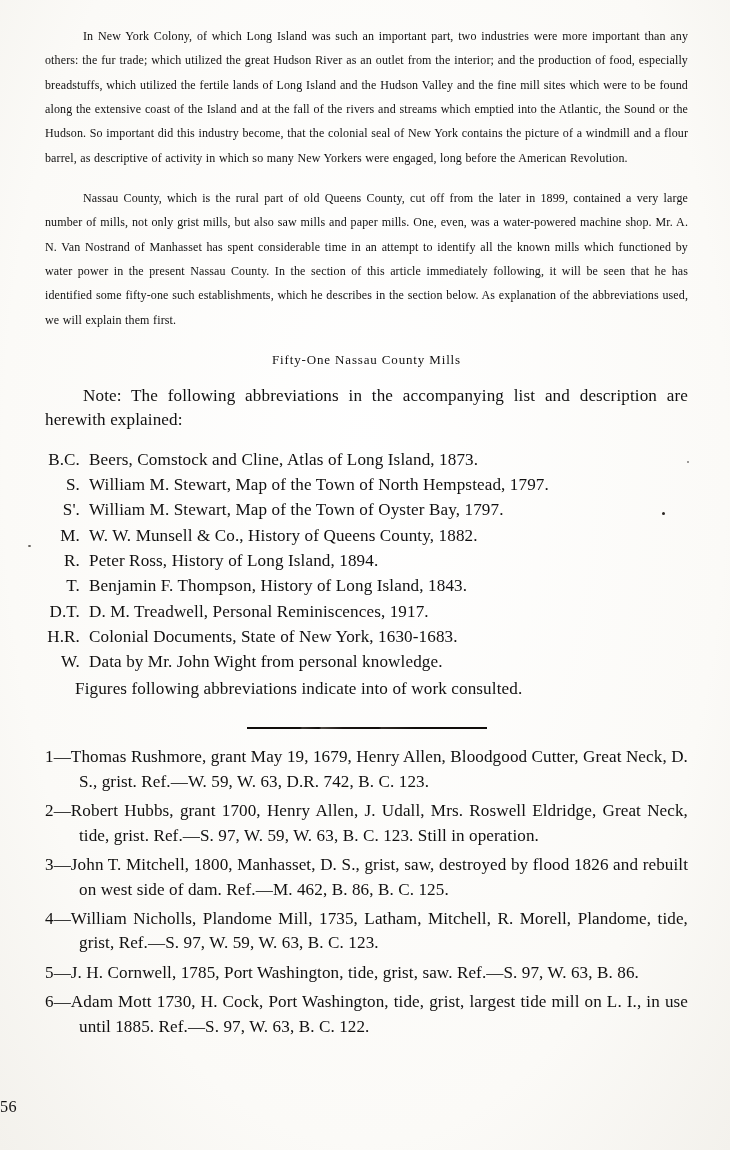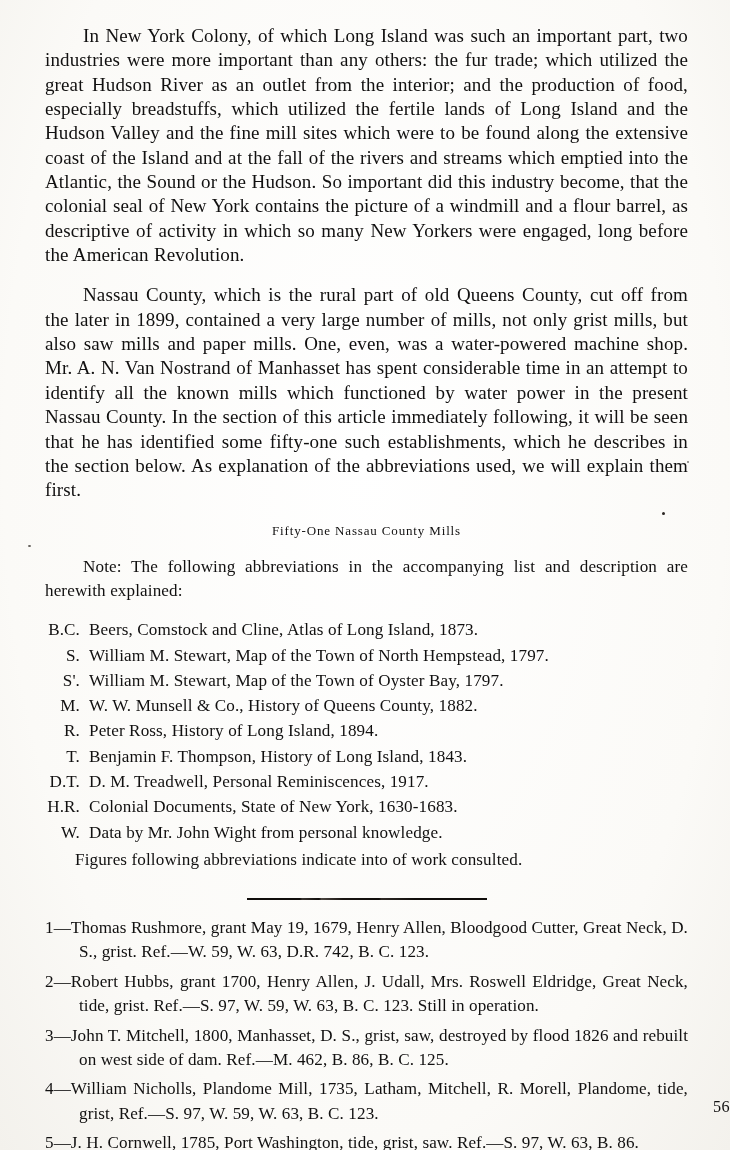--- a/index.html
+++ b/index.html
@@ -30,21 +30,21 @@
     position: absolute;
     left: 45px;
     top: 24px;
     width: 643px;
   }
 
   p.body-para {
     margin: 0 0 16px 0;
     text-indent: 38px;
     text-align: justify;
-    font-size: 19px;
+    font-size: 12px;
     line-height: 24.35px;
     letter-spacing: 0.12px;
     word-spacing: 0.4px;
     hyphens: none;
   }
 
   h2.section-heading {
     margin: 4px 0 12px 0;
     text-align: center;
     font-size: 13px;
@@ -132,21 +132,21 @@
   .mill-num {
     white-space: nowrap;
   }
 
   
   .page-number {
     position: absolute;
     left: 0;
     right: 0;
     top: 1098px;
-    text-align: right;
+    text-align: left;
     font-size: 16.2px;
     letter-spacing: 0.4px;
   }
 
   
   .speck {
     position: absolute;
     background: #2a2522;
     border-radius: 50%;
     pointer-events: none;

